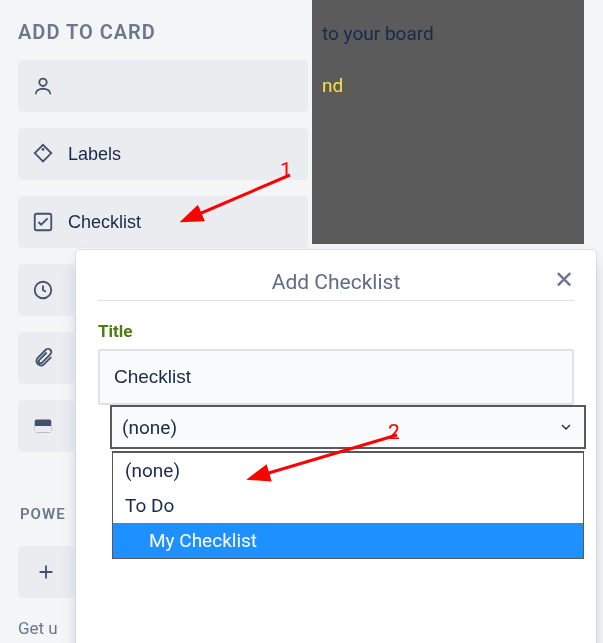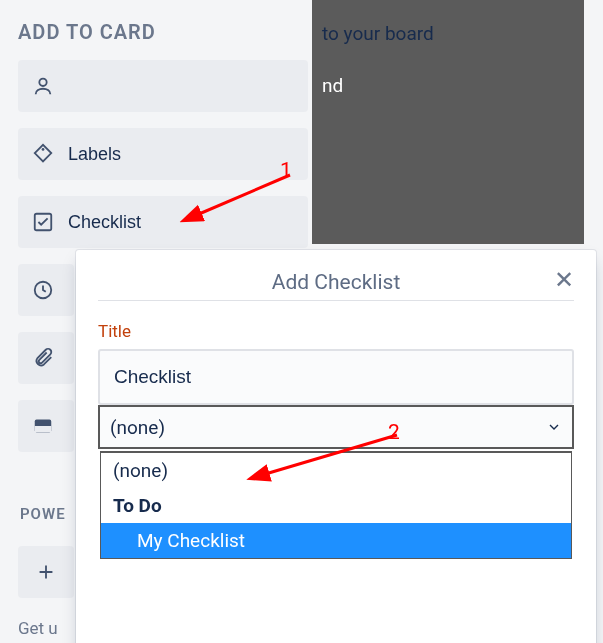--- a/index.html
+++ b/index.html
@@ -63,21 +63,21 @@
       top: 22px;
       left: 10px;
       font-size: 19px;
       color: #172b4d;
     }
     .right-dark-text2 {
       position: absolute;
       top: 74px;
       left: 10px;
       font-size: 19px;
-      color: #ffffff;
+      color: #fde047;
     }
 
     .popover {
       position: absolute;
       top: 250px;
       left: 76px;
       width: 520px;
       background: #ffffff;
       border-radius: 3px;
       padding: 20px 22px 320px 22px;
@@ -103,22 +103,22 @@
       border: none;
       cursor: pointer;
       color: #6b778c;
       font-size: 24px;
       line-height: 1;
     }
 
     .form-label {
       display: block;
       font-size: 17px;
-      font-weight: 400;
-      color: #c2410c;
+      font-weight: 700;
+      color: #4d7c0f;
       margin-top: 20px;
       margin-bottom: 8px;
     }
 
     .title-input {
       width: 100%;
       height: 56px;
       border: 2px solid #dfe1e6;
       background: #fafbfc;
       border-radius: 3px;
@@ -132,40 +132,41 @@
       height: 44px;
       border: 2px solid #595959;
       background: #fafbfc;
       padding: 0 10px;
       font-size: 19px;
       color: #172b4d;
       position: relative;
       display: flex;
       align-items: center;
       cursor: pointer;
+      margin-left: 12px;
     }
     .select-box svg { position: absolute; right: 10px; top: 50%; transform: translateY(-50%); width: 16px; height: 16px; stroke: #172b4d; fill: none; stroke-width: 2; }
 
     .dropdown-list {
       position: absolute;
       left: 0;
       top: 44px;
       width: 100%;
       border: 1px solid #595959;
       border-top: 2px solid #595959;
       background: #ffffff;
     }
     .dropdown-option {
       padding: 6px 12px;
       font-size: 19px;
       color: #172b4d;
       cursor: pointer;
     }
     .dropdown-option.group {
-      font-weight: 700;
+      font-weight: 400;
     }
     .dropdown-option.nested {
       padding-left: 36px;
     }
     .dropdown-option.highlighted {
       background: #1e90ff;
       color: #ffffff;
     }
 
     .powerups-heading {

